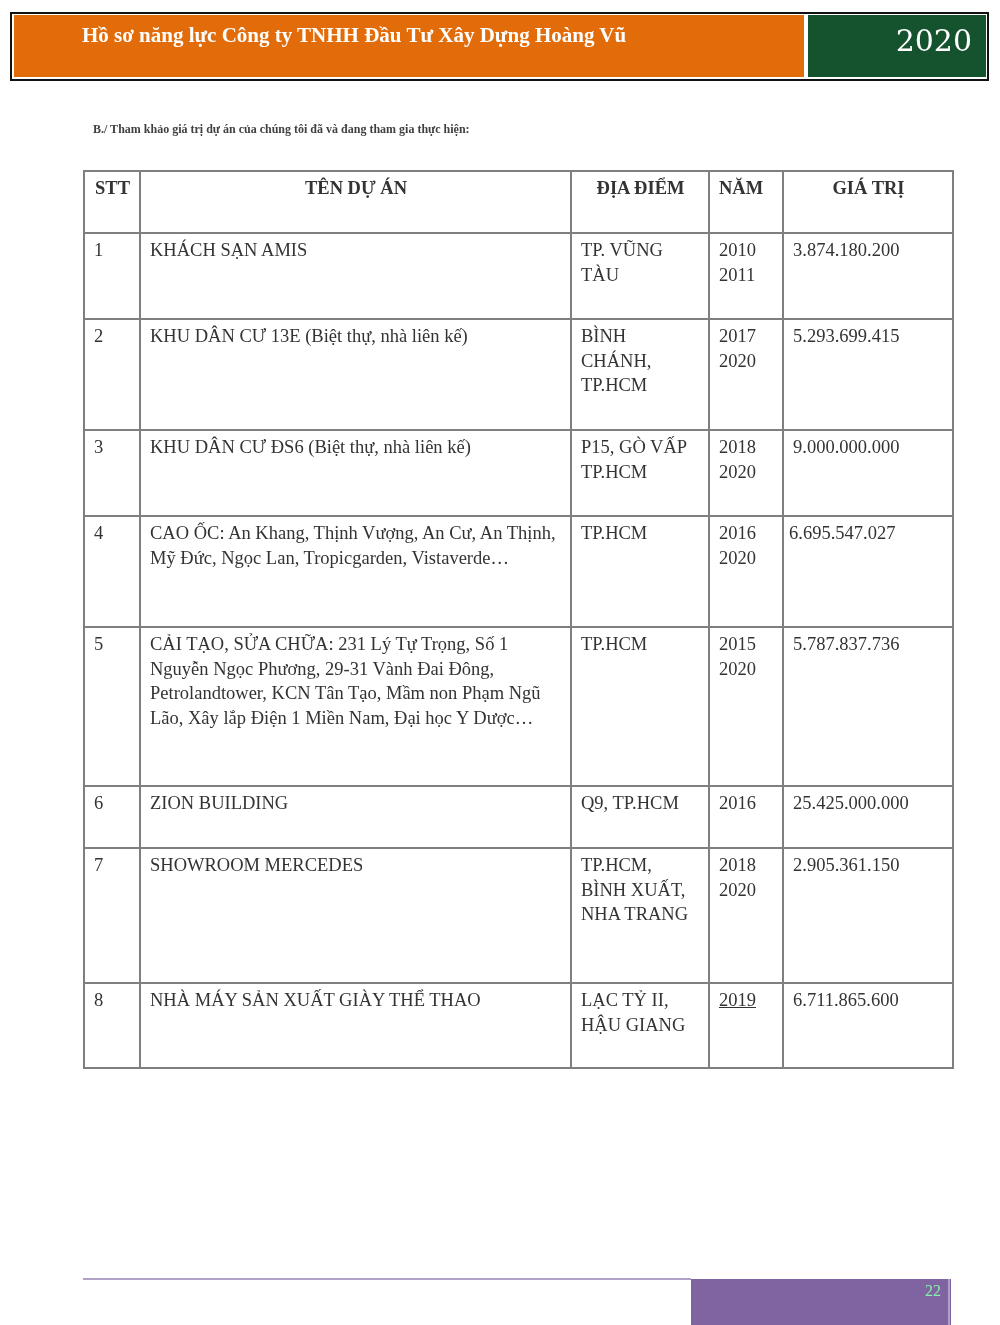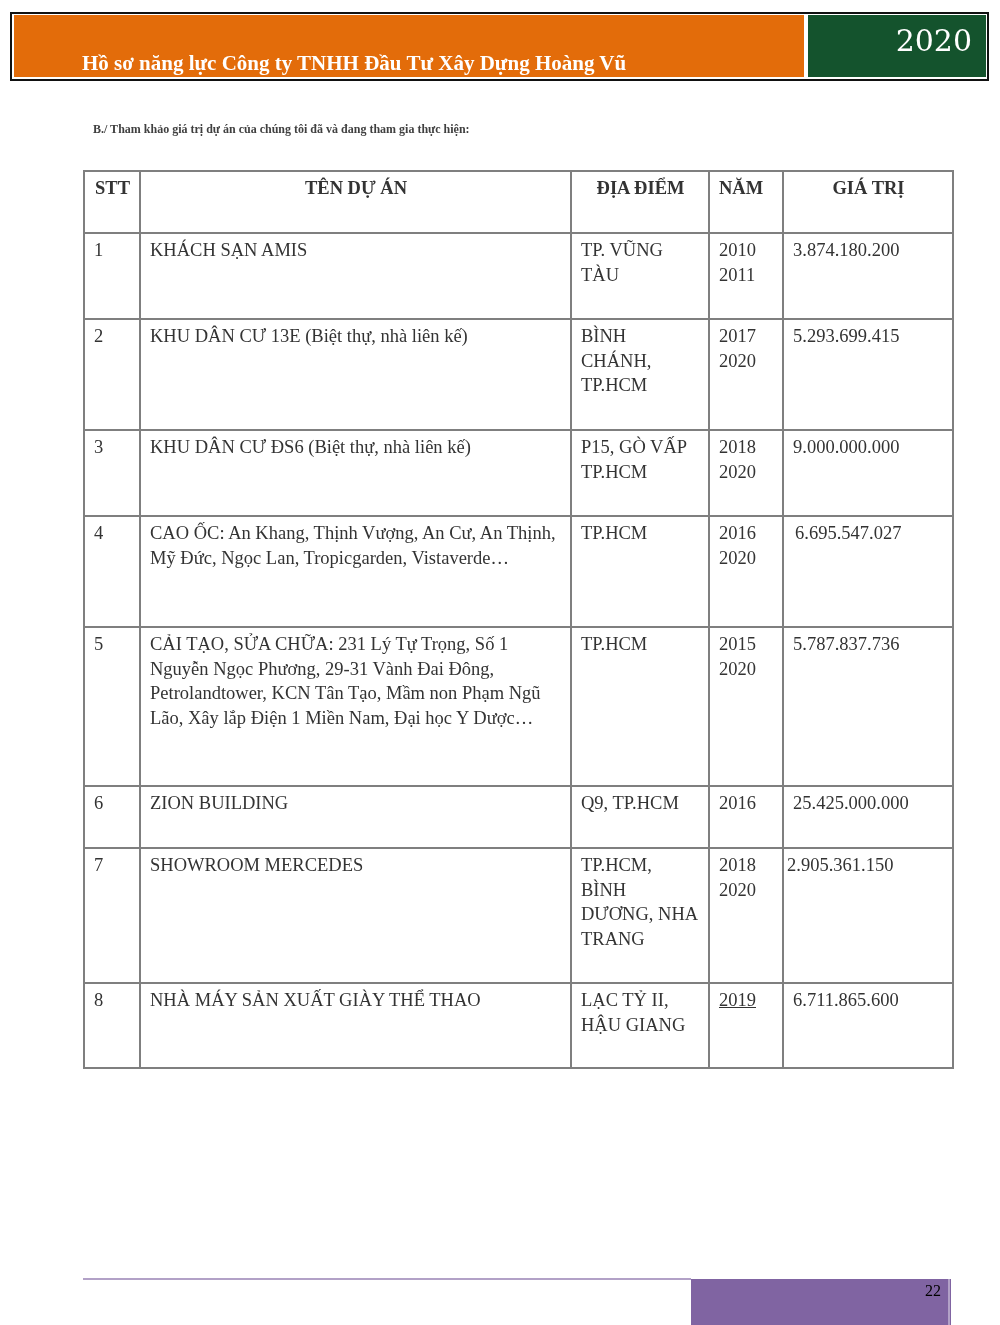--- a/index.html
+++ b/index.html
@@ -15,21 +15,20 @@
   }
   .header-title-box {
     position: absolute; left: 14px; top: 15px; width: 790px; height: 62px;
     background: #e36c0a; box-sizing: border-box;
   }
   .header-title {
     position: absolute; left: 0; right: 0; top: 8px; text-align: center;
     color: #fff; font-weight: bold; font-size: 21px;
     font-family: "Liberation Serif", "DejaVu Serif", serif;
     padding-right: 110px;
-    margin-top: 28px;
   }
   .header-year-box {
     position: absolute; left: 808px; top: 15px; width: 178px; height: 62px;
     background: #14532d;
   }
   .header-year {
     position: absolute; right: 14px; top: 8px; color: #fff; font-size: 30px;
     font-family: "DejaVu Serif", serif;
   }
   .section-title {
@@ -57,21 +56,21 @@
   }
   .footer-box {
     position: absolute; left: 691px; top: 1279px; width: 260px; height: 46px;
     background: #8064a2;
   }
   .footer-box-edge {
     position: absolute; left: 948px; top: 1279px; width: 2px; height: 46px;
     background: #b2a1c7;
   }
   .page-number {
-    position: absolute; right: 10px; top: 3px; color: #000000; font-size: 16px;
+    position: absolute; right: 10px; top: 3px; color: #86efac; font-size: 16px;
     font-family: "Liberation Serif", serif;
   }
 </style>
 </head>
 <body>
 
 <div class="header-frame"></div>
 <div class="header-title-box">
   <div class="header-title">Hồ sơ năng lực Công ty TNHH Đầu Tư Xây Dựng Hoàng Vũ</div>
 </div>
@@ -118,42 +117,42 @@
         <td>KHU DÂN CƯ ĐS6 (Biệt thự, nhà liên kế)</td>
         <td>P15, GÒ VẤP TP.HCM</td>
         <td style="padding-right: 14px;">2018 2020</td>
         <td class="b" style="padding-left: 9px;">9.000.000.000</td>
       </tr>
       <tr style="height: 111px;">
         <td>4</td>
         <td>CAO ỐC: An Khang, Thịnh Vượng, An Cư, An Thịnh, Mỹ Đức, Ngọc Lan, Tropicgarden, Vistaverde…</td>
         <td>TP.HCM</td>
         <td style="padding-right: 4px;">2016 2020</td>
-        <td class="b" style="padding-left: 11px;">6.695.547.027</td>
+        <td class="b" style="padding-left: 5px;">6.695.547.027</td>
       </tr>
       <tr style="height: 159px;">
         <td>5</td>
         <td>CẢI TẠO, SỬA CHỮA: 231 Lý Tự Trọng, Số 1 Nguyễn Ngọc Phương, 29-31 Vành Đai Đông, Petrolandtower, KCN Tân Tạo, Mầm non Phạm Ngũ Lão, Xây lắp Điện 1 Miền Nam, Đại học Y Dược…</td>
         <td>TP.HCM</td>
         <td style="padding-right: 14px;">2015 2020</td>
         <td class="b" style="padding-left: 9px;">5.787.837.736</td>
       </tr>
       <tr style="height: 62px;">
         <td>6</td>
         <td class="b">ZION BUILDING</td>
         <td>Q9, TP.HCM</td>
         <td style="padding-right: 14px;">2016</td>
         <td class="b" style="padding-left: 9px;">25.425.000.000</td>
       </tr>
       <tr style="height: 135px;">
         <td>7</td>
         <td>SHOWROOM  MERCEDES</td>
-        <td>TP.HCM, BÌNH DƯƠNG, NHA TRANG</td>
+        <td>TP.HCM, BÌNH XUẤT, NHA TRANG</td>
         <td style="padding-right: 14px;">2018 2020</td>
-        <td class="b" style="padding-left: 3px;">2.905.361.150</td>
+        <td class="b" style="padding-left: 9px;">2.905.361.150</td>
       </tr>
       <tr style="height: 85px;">
         <td>8</td>
         <td class="b">NHÀ MÁY SẢN XUẤT GIÀY THỂ THAO</td>
         <td>LẠC TỶ II, HẬU GIANG</td>
         <td style="padding-right: 14px; text-decoration: underline;">2019</td>
         <td class="b" style="padding-left: 9px;">6.711.865.600</td>
       </tr>
     </tbody>
 </table>

